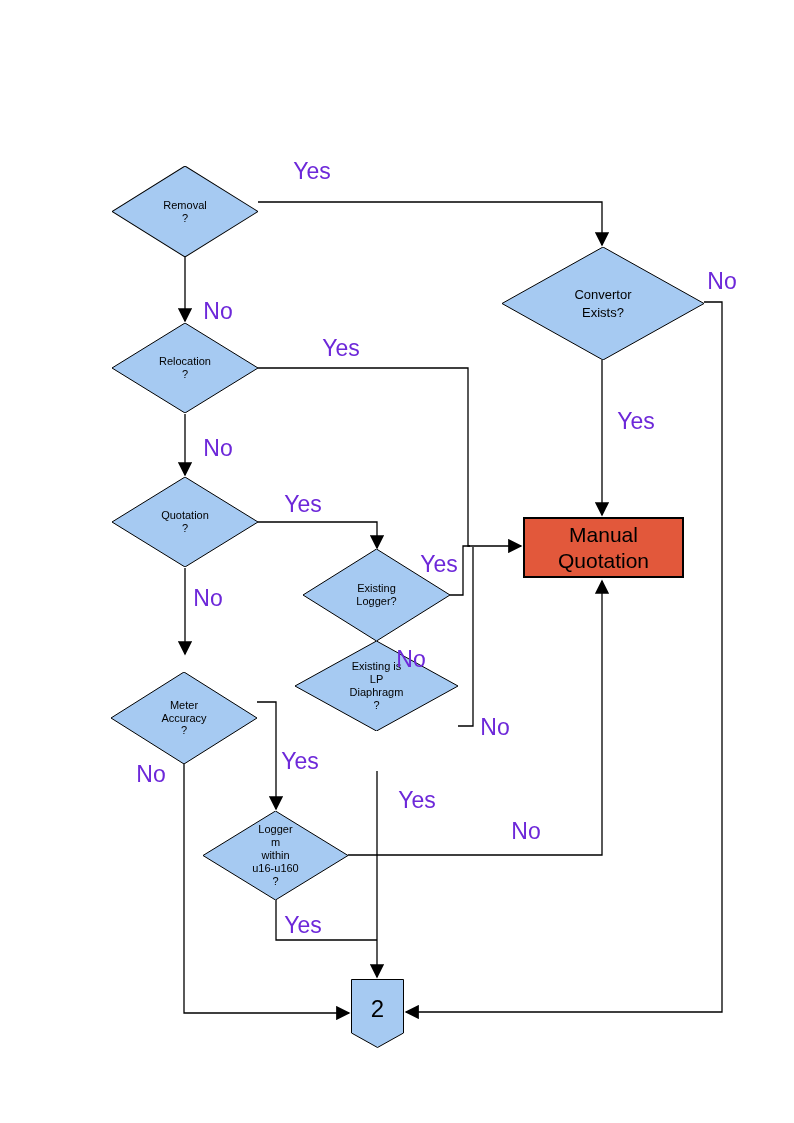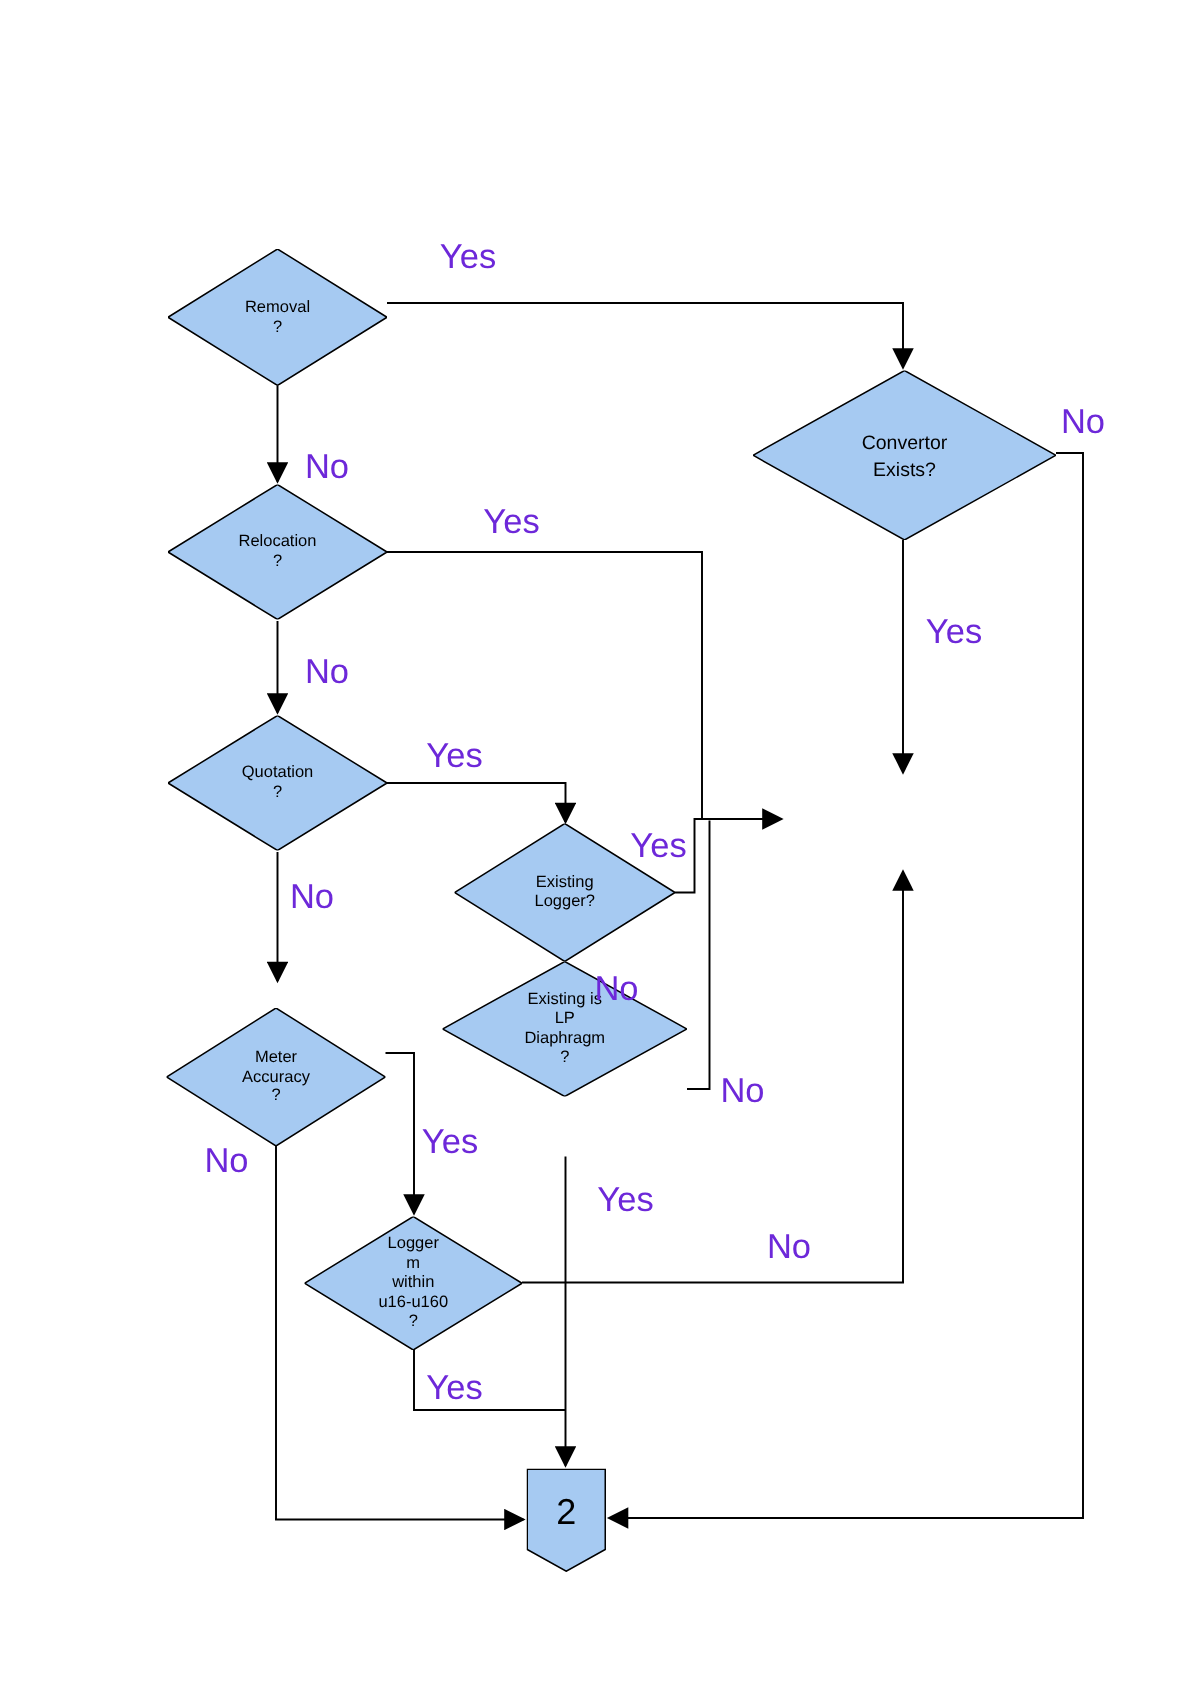--- a/index.html
+++ b/index.html
@@ -120,20 +120,24 @@
     <svg viewBox="0 0 100 100" preserveAspectRatio="none">
         <polygon points="50,0 100,50 50,100 0,50"></polygon>
       </svg>
     <div class="node-label">Logger
 m
 within
 u16-u160
 ?</div>
   </div>
 
+  <div class="rect-node" style="left:523px;top:517px;width:157px;height:57px">
+    <div class="node-label">Manual
+Quotation</div>
+  </div>
 
   <div class="node" style="left:351px;top:979px;width:53px;height:69px">
     <svg viewBox="0 0 53 69" preserveAspectRatio="none">
         <polygon points="0.5,0.5 52.5,0.5 52.5,54 26.5,68.5 0.5,54"></polygon>
       </svg>
     <div class="node-label pent-label">2</div>
   </div>
 
   <div class="edge-label" style="left:312px;top:171px">Yes</div>
   <div class="edge-label" style="left:218px;top:311px">No</div>

